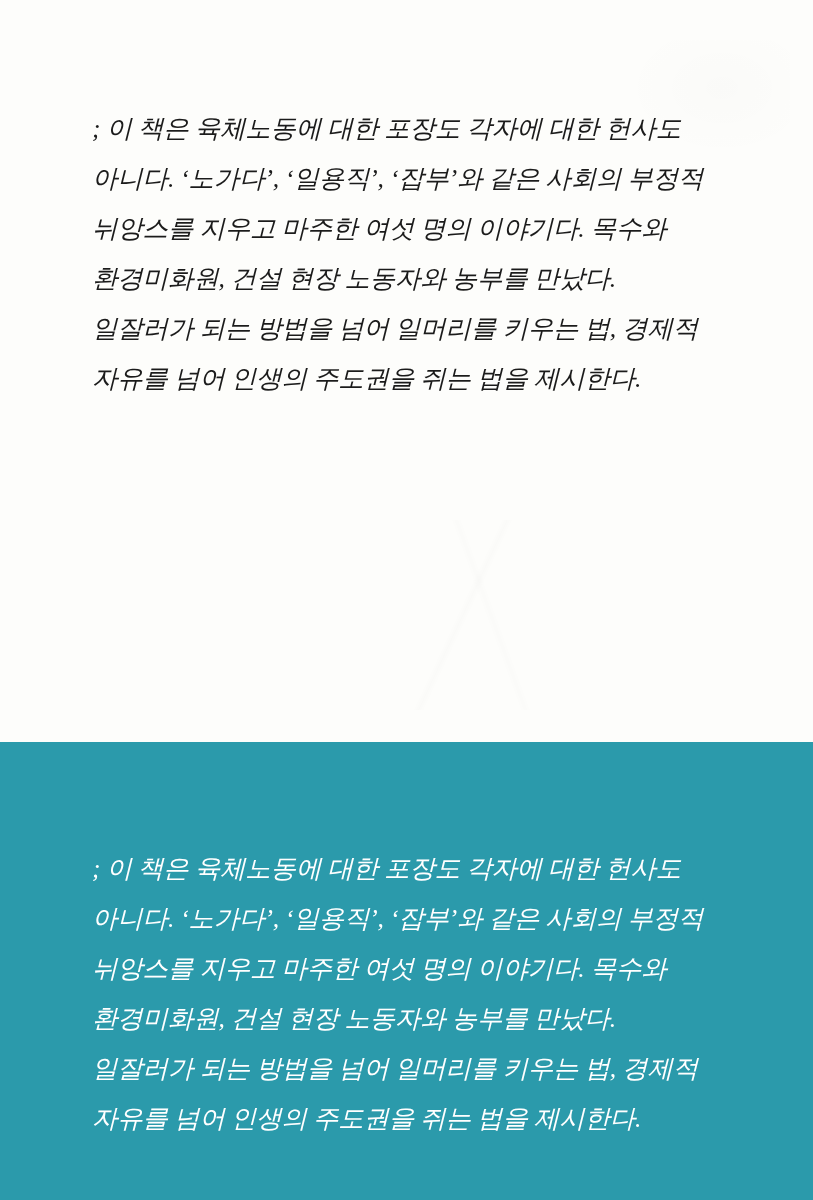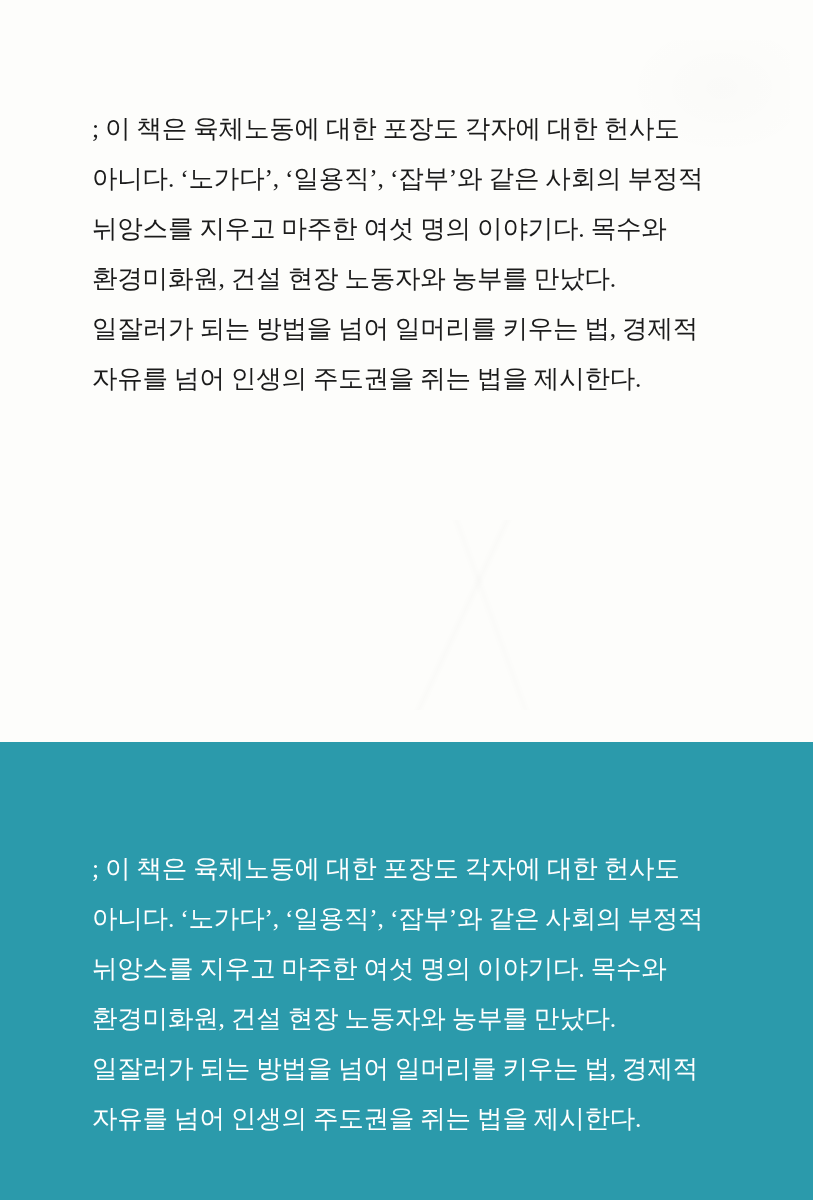--- a/index.html
+++ b/index.html
@@ -11,20 +11,21 @@
     height: 1200px;
     background: #ffffff;
     font-family: "Liberation Serif", serif;
     overflow: hidden;
   }
   .page {
     position: relative;
     width: 813px;
     height: 1041px;
     background: #d946ef;
+    font-style: italic;
   }
   
   .panel-light {
     position: absolute;
     left: 0;
     top: 0;
     width: 813px;
     height: 742px;
     background: #fdfdfb;
   }

